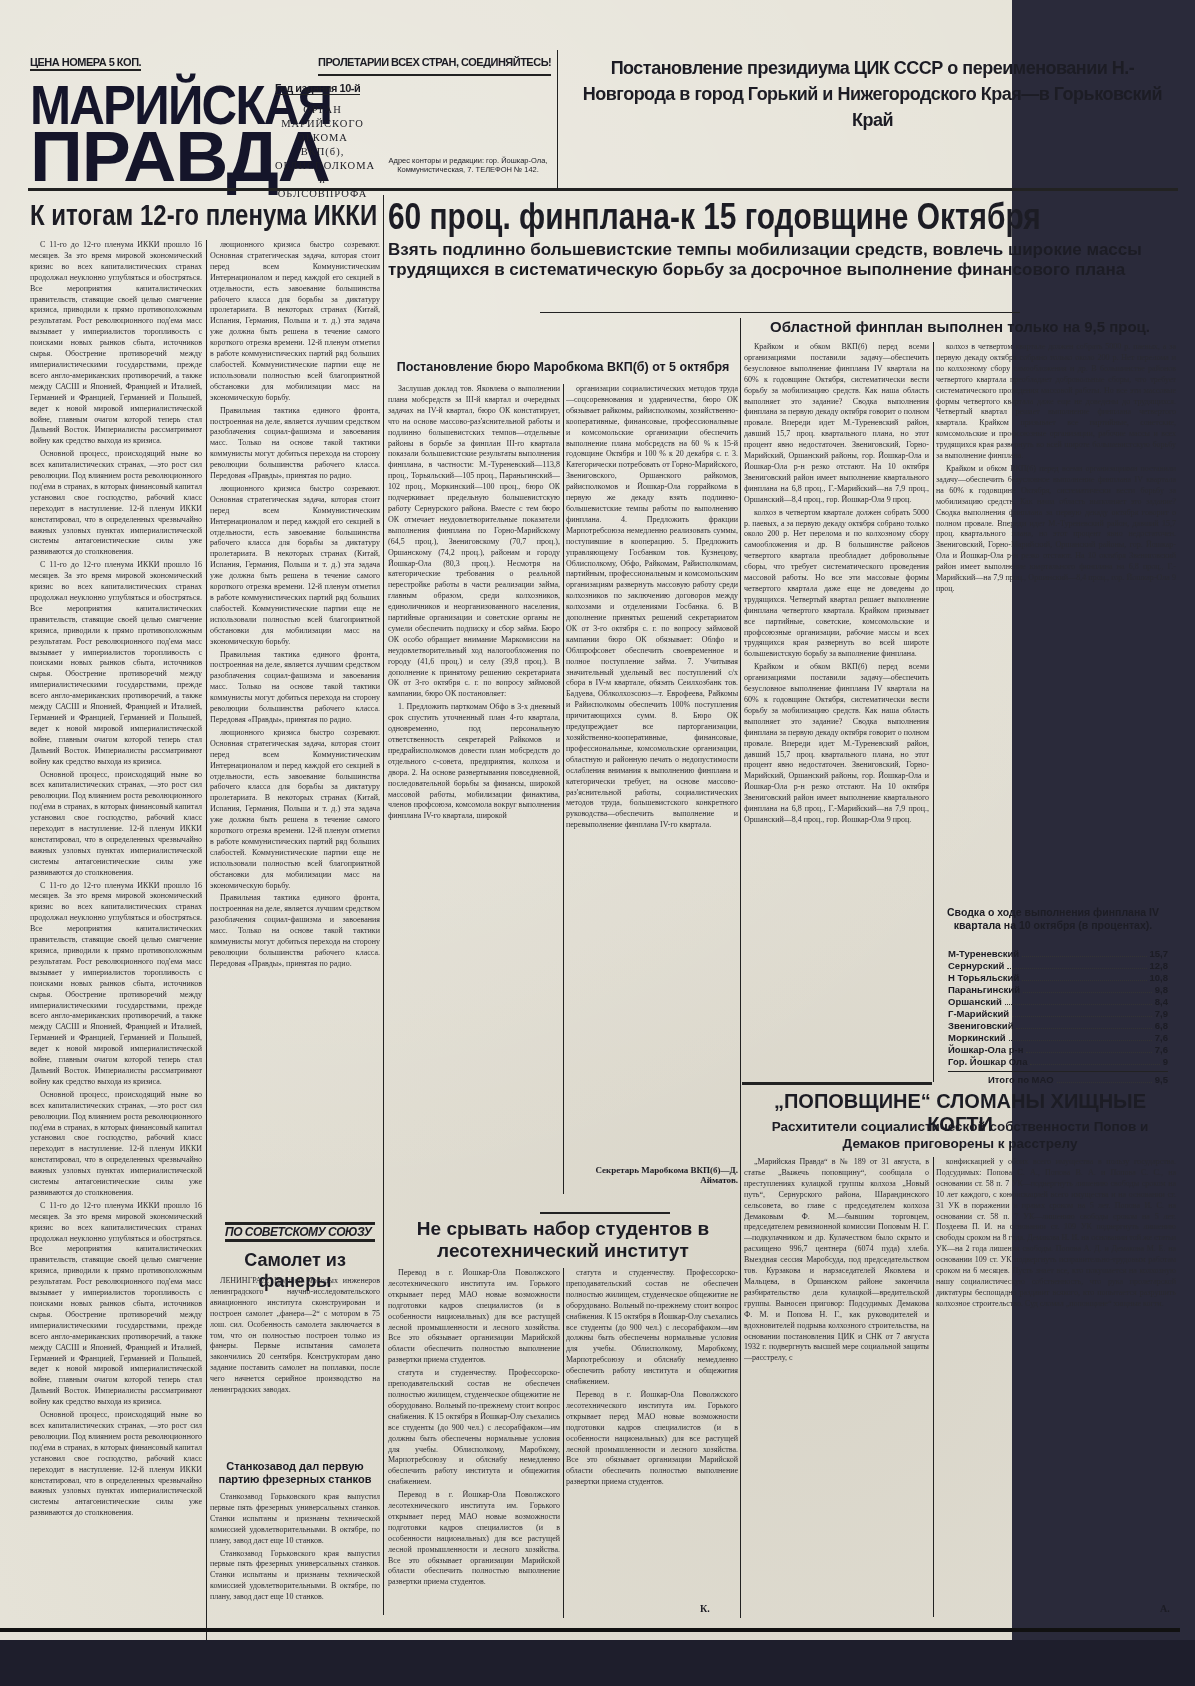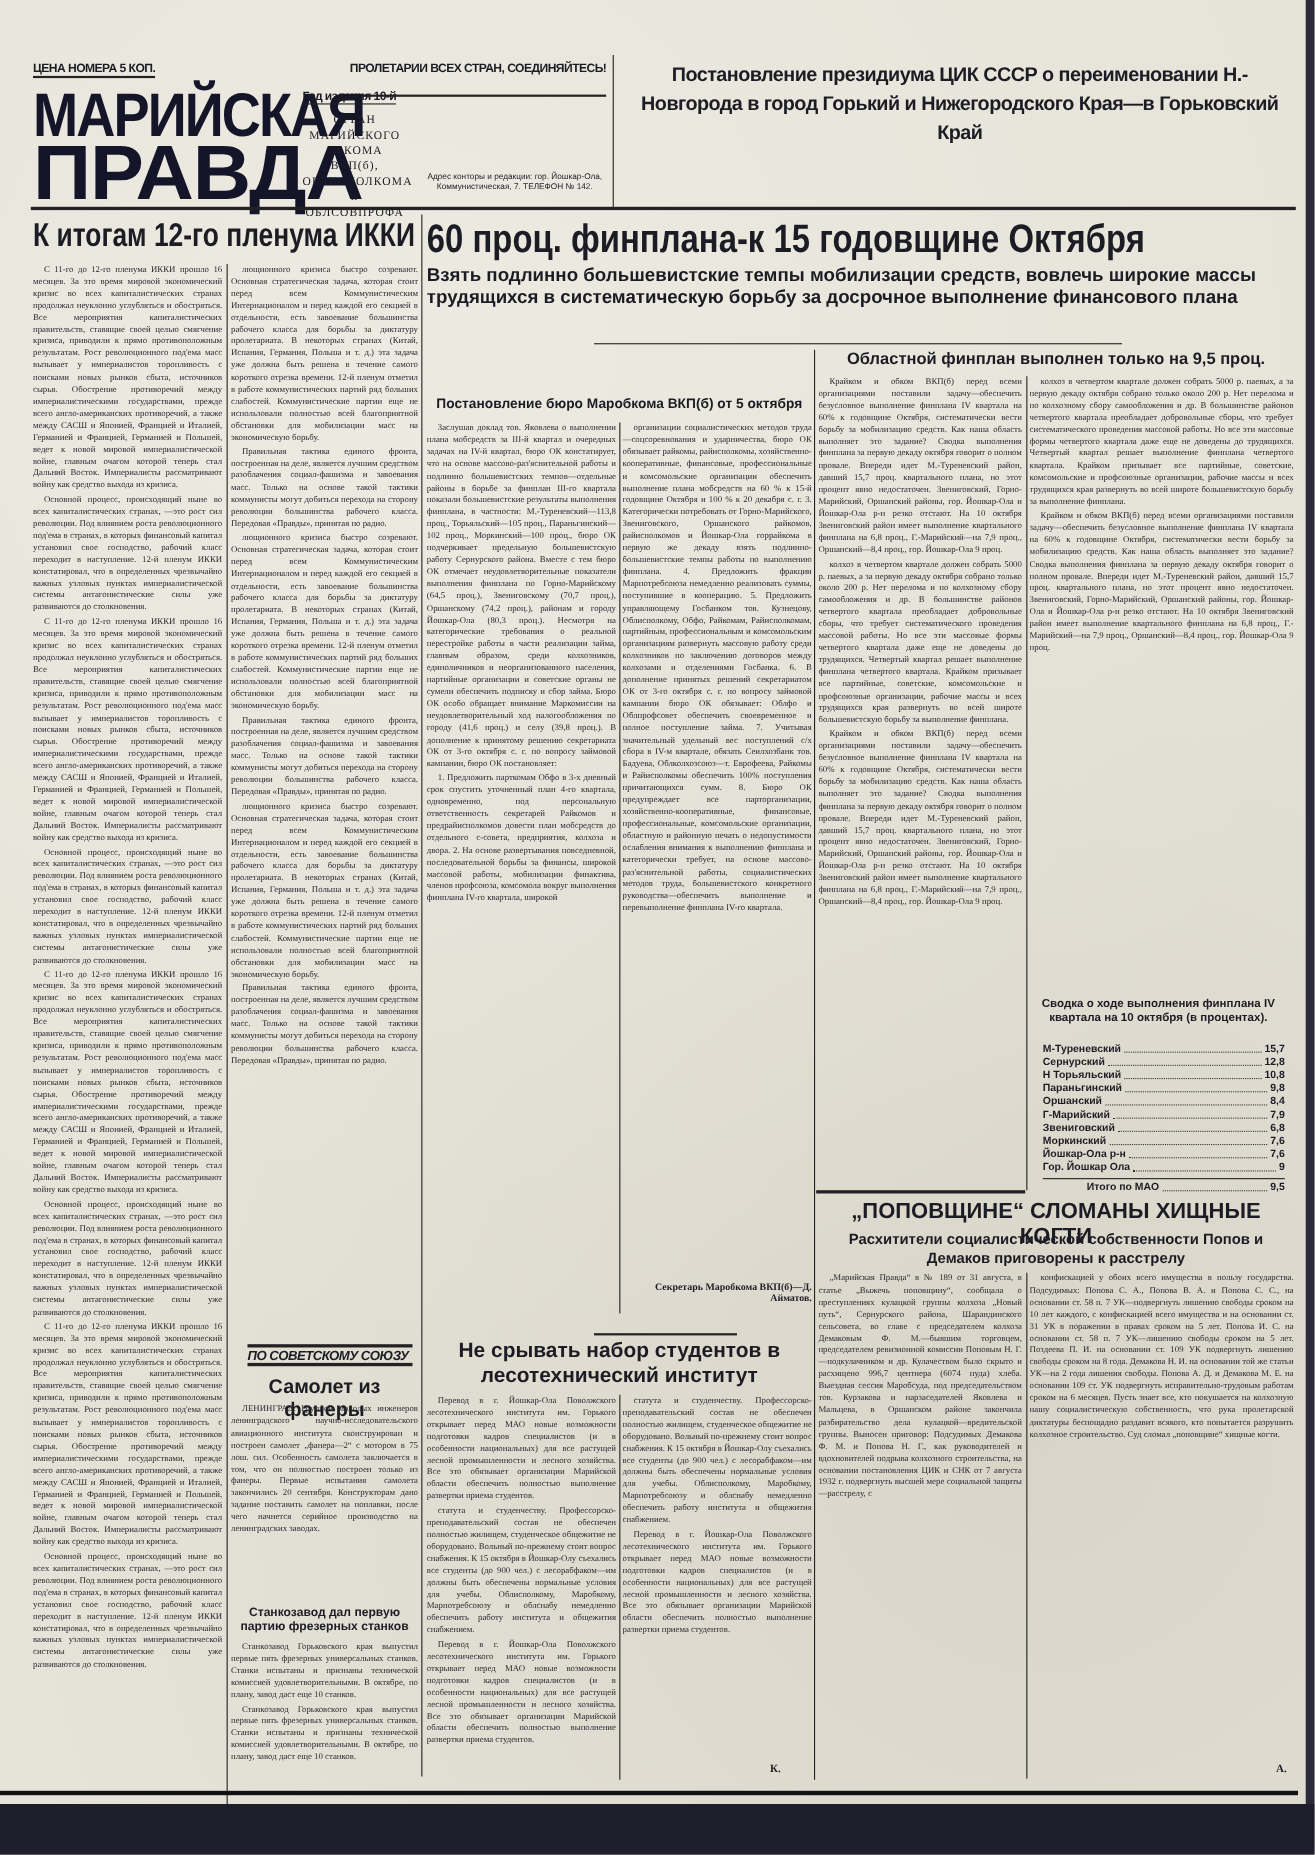--- a/index.html
+++ b/index.html
@@ -1,21 +1,21 @@
 <!DOCTYPE html>
 <html><head>
 <meta charset="utf-8">
 <style>
   html,body{margin:0;padding:0;}
   body{width:1195px;height:1686px;background:#2a2a3a;position:relative;overflow:hidden;font-family:"Liberation Serif",serif;}
-  .paper{position:absolute;left:0;top:0;width:1187px;height:1640px;background:#e6e3d8;background-image:radial-gradient(circle at 30% 20%,rgba(255,255,255,.25),transparent 60%),radial-gradient(circle at 80% 80%,rgba(120,110,90,.12),transparent 60%);color:#1c1c24;}
+  .paper{position:absolute;left:0;top:0;width:1012px;height:1640px;background:#e6e3d8;background-image:radial-gradient(circle at 30% 20%,rgba(255,255,255,.25),transparent 60%),radial-gradient(circle at 80% 80%,rgba(120,110,90,.12),transparent 60%);color:#1c1c24;}
   .abs{position:absolute;}
   .cond{font-family:"Liberation Sans",sans-serif;font-weight:bold;letter-spacing:-0.5px;transform-origin:left top;}
   .price{left:30px;top:56px;font-size:11px;border-bottom:2px solid #222;padding-bottom:1px;}
-  .motto{left:318px;top:56px;font-size:11px;border-bottom:2px solid #222;padding-bottom:18px;}
+  .motto{left:318px;top:56px;font-size:11px;border-bottom:2px solid #222;padding-bottom:6px;}
   .logo1{left:30px;top:80px;font-family:"Liberation Sans",sans-serif;font-weight:bold;font-size:56px;line-height:50px;letter-spacing:-2px;transform:scaleX(.88);transform-origin:left top;color:#15152a;}
   .logo2{left:30px;top:128px;font-family:"Liberation Sans",sans-serif;font-weight:bold;font-size:70px;line-height:58px;letter-spacing:-1px;transform:scaleX(1.05);transform-origin:left top;color:#15152a;}
   .year{left:275px;top:82px;font-size:11px;border-bottom:1px solid #222;}
   .organ{left:275px;top:103px;width:95px;text-align:center;font-size:10.5px;line-height:14px;letter-spacing:1px;}
   .datebox{left:380px;top:92px;width:168px;height:58px;border:2px solid #222;}
   .dnum{left:4px;top:0;font-family:"Liberation Sans",sans-serif;font-weight:bold;font-size:36px;line-height:38px;}
   .dno{right:6px;top:4px;font-family:"Liberation Sans",sans-serif;font-weight:bold;font-size:11px;border-bottom:1px solid #222;}
   .dmonth{left:36px;top:20px;font-family:"Liberation Sans",sans-serif;font-weight:bold;font-size:11px;}
   .drev{left:4px;top:40px;font-family:"Liberation Sans",sans-serif;font-weight:bold;font-size:8.5px;}
   .addr{left:383px;top:156px;width:170px;text-align:center;font-family:"Liberation Sans",sans-serif;font-size:7.5px;line-height:9px;}

